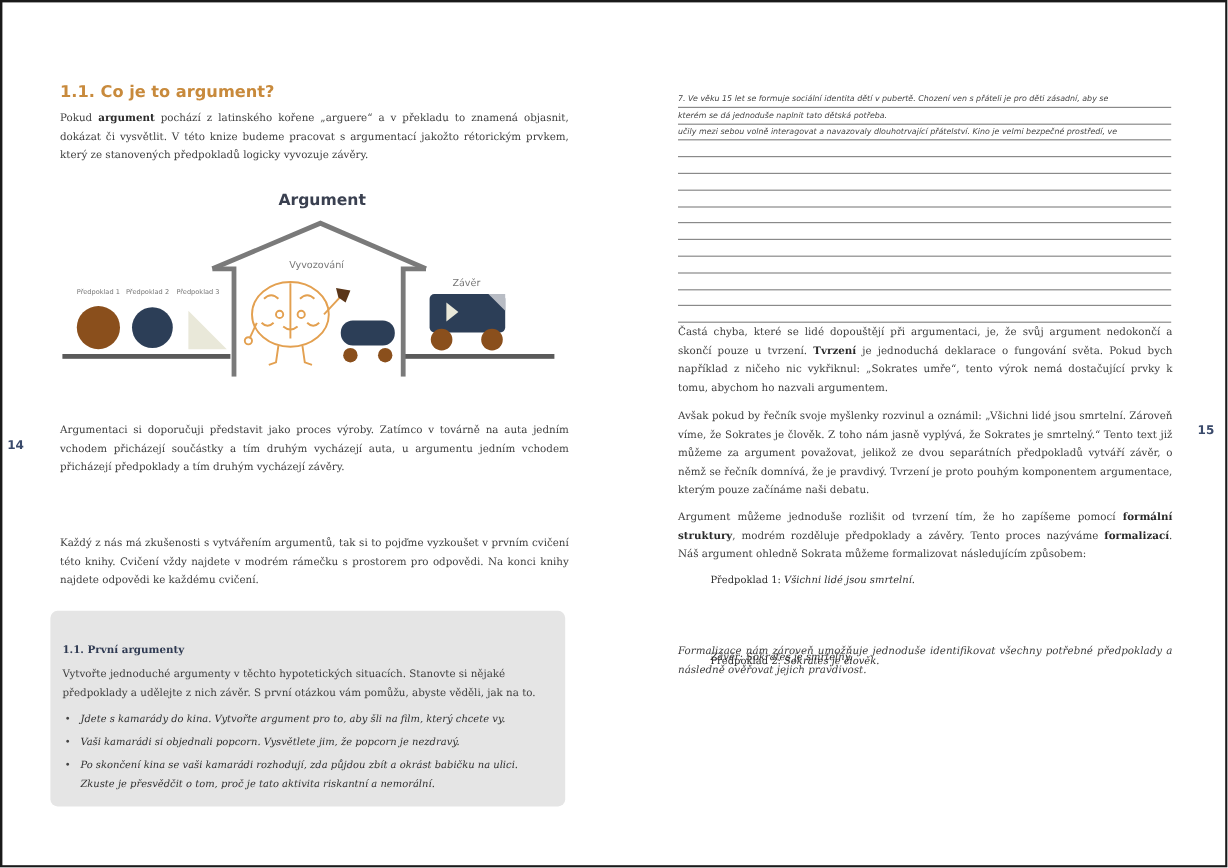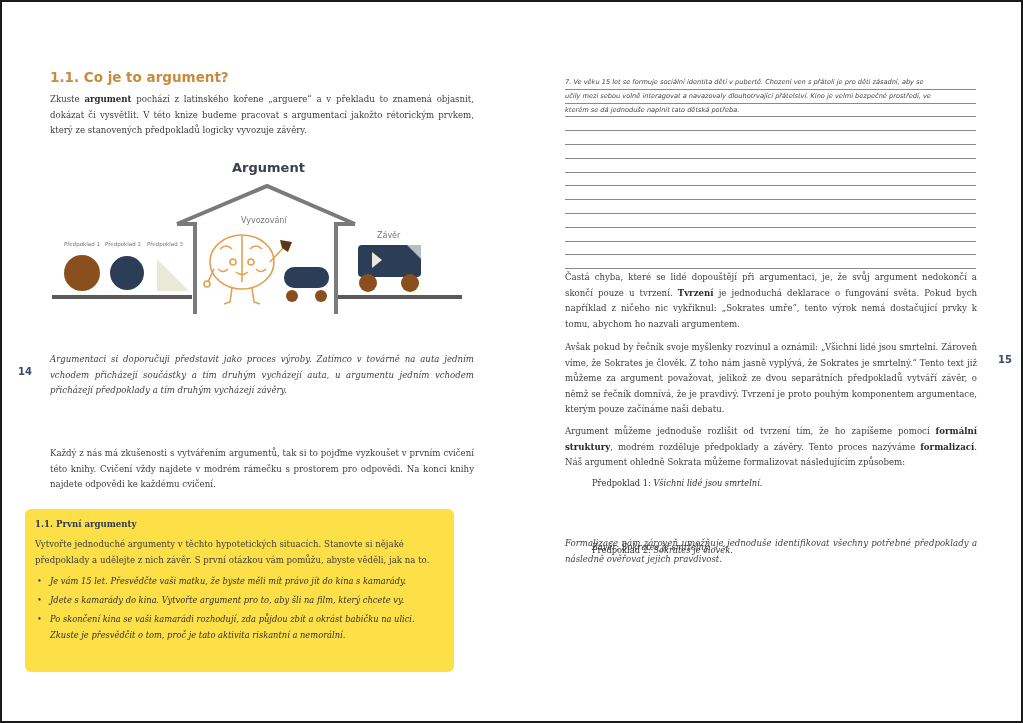--- a/index.html
+++ b/index.html
@@ -16,42 +16,42 @@
 
   .page-num { position: absolute; font-family: "DejaVu Sans", sans-serif; font-weight: bold; font-size: 10px; color: #3a4a6b; }
 
   
   .illu { position: absolute; left: 40px; top: 140px; width: 440px; height: 160px; }
   .illu-title { position: absolute; left: 190px; top: 6px; font-family: "DejaVu Sans", sans-serif; font-weight: bold; font-size: 13px; color: #3a4050; }
   .small-label { position: absolute; font-family: "DejaVu Sans", sans-serif; font-size: 5.5px; color: #777; white-space: nowrap; }
   .mid-label { position: absolute; font-family: "DejaVu Sans", sans-serif; font-size: 8px; color: #777; white-space: nowrap; }
 
   
-  .exercise { position: absolute; left: 23px; top: 495px; width: 429px; height: 163px; background: #fde047; border-radius: 6px; padding: 10px 10px; }
+  .exercise { position: absolute; left: 40px; top: 495px; width: 429px; height: 163px; background: #e5e5e5; border-radius: 6px; padding: 28px 10px; }
   .ex-title { font-size: 8.6px; font-weight: bold; color: #2f3a52; margin-bottom: 7px; }
   .ex-intro { font-size: 8.6px; line-height: 16px; color: #3e3e3e; margin-bottom: 5px; }
   .ex-list { list-style: none; }
   .ex-list li { font-size: 8.3px; font-style: italic; line-height: 16px; color: #2f2f2f; padding-left: 15px; position: relative; margin-bottom: 3px; }
   .ex-list li::before { content: "•"; position: absolute; left: 2px; top: 0; font-style: normal; color: #444; }
 
   
   .answer-lines { position: absolute; left: 563px; top: 74px; width: 411px; }
   .answer-line { height: 13.8px; border-bottom: 1px solid #8a8a8a; font-family: "DejaVu Sans", sans-serif; font-style: italic; font-size: 6.6px; color: #444; line-height: 12px; white-space: nowrap; overflow: hidden; }
   .formal { position: absolute; left: 590px; font-size: 8.3px; color: #2f2f2f; }
   .formal i { font-style: italic; }
 </style>
 </head>
 <body>
 
 <div class="spread">
 
   <div class="page page-left">
     <div class="heading">1.1. Co je to argument?</div>
 
-    <div class="para" style="left:48px; top:78px; width:424px;"><span>Zkuste </span><b>argument</b><span> pochází z latinského kořene „arguere“ a v překladu to znamená objasnit, dokázat či vysvětlit. V této knize budeme pracovat s argumentací jakožto rétorickým prvkem, který ze stanovených předpokladů logicky vyvozuje závěry.</span></div>
+    <div class="para" style="left:48px; top:78px; width:424px;"><span>Pokud </span><b>argument</b><span> pochází z latinského kořene „arguere“ a v překladu to znamená objasnit, dokázat či vysvětlit. V této knize budeme pracovat s argumentací jakožto rétorickým prvkem, který ze stanovených předpokladů logicky vyvozuje závěry.</span></div>
 
     <div class="illu">
       <div class="illu-title">Argument</div>
       <svg width="440" height="160" viewBox="0 0 440 160" style="position:absolute;left:0;top:0;">
 
         <rect x="10" y="141" width="140" height="4" fill="#5a5a5a"></rect>
         <rect x="295" y="141" width="125" height="4" fill="#5a5a5a"></rect>
 
         <polyline points="135,70 225,32 313,70" fill="none" stroke="#7a7a7a" stroke-width="4" stroke-linejoin="miter"></polyline>
         <polyline points="135,70 153,70 153,160" fill="none" stroke="#7a7a7a" stroke-width="4"></polyline>
@@ -85,42 +85,42 @@
         <circle cx="326" cy="129" r="9" fill="#8a4f1c"></circle>
         <circle cx="368" cy="129" r="9" fill="#8a4f1c"></circle>
       </svg>
       <div class="small-label" style="left:22px; top:87px;">Předpoklad 1</div>
       <div class="small-label" style="left:63px; top:87px;">Předpoklad 2</div>
       <div class="small-label" style="left:105px; top:87px;">Předpoklad 3</div>
       <div class="mid-label" style="left:199px; top:62px;">Vyvozování</div>
       <div class="mid-label" style="left:335px; top:77px;">Závěr</div>
     </div>
 
-    <div class="page-num" style="left:16px; top:352px;text-align:center;">14</div>
+    <div class="page-num" style="left:4px; top:352px;text-align:center;">14</div>
 
-    <div class="para" style="left:48px; top:338px; width:424px;font-style:italic;">Argumentaci si doporučuji představit jako proces výroby. Zatímco v továrně na auta jedním vchodem přicházejí součástky a tím druhým vycházejí auta, u argumentu jedním vchodem přicházejí předpoklady a tím druhým vycházejí závěry.</div>
+    <div class="para" style="left:48px; top:338px; width:424px;">Argumentaci si doporučuji představit jako proces výroby. Zatímco v továrně na auta jedním vchodem přicházejí součástky a tím druhým vycházejí auta, u argumentu jedním vchodem přicházejí předpoklady a tím druhým vycházejí závěry.</div>
     <div class="para" style="left:48px; top:432px; width:424px;">Každý z nás má zkušenosti s vytvářením argumentů, tak si to pojďme vyzkoušet v prvním cvičení této knihy. Cvičení vždy najdete v modrém rámečku s prostorem pro odpovědi. Na konci knihy najdete odpovědi ke každému cvičení.</div>
 
     <div class="exercise">
       <div class="ex-title">1.1. První argumenty</div>
       <div class="ex-intro">Vytvořte jednoduché argumenty v těchto hypotetických situacích. Stanovte si nějaké předpoklady a udělejte z nich závěr. S první otázkou vám pomůžu, abyste věděli, jak na to.</div>
       <ul class="ex-list">
-        <li>Je vám 15 let. Přesvědčte vaši matku, že byste měli mít právo jít do kina s kamarády.</li>
         <li>Jdete s kamarády do kina. Vytvořte argument pro to, aby šli na film, který chcete vy.</li>
+        <li>Vaši kamarádi si objednali popcorn. Vysvětlete jim, že popcorn je nezdravý.</li>
         <li>Po skončení kina se vaši kamarádi rozhodují, zda půjdou zbít a okrást babičku na ulici. Zkuste je přesvědčit o tom, proč je tato aktivita riskantní a nemorální.</li>
       </ul>
     </div>
   </div>
 
   <div class="page page-right"></div>
 
   <div class="answer-lines">
     <div class="answer-line">7. Ve věku 15 let se formuje sociální identita dětí v pubertě. Chození ven s přáteli je pro děti zásadní, aby se</div>
+    <div class="answer-line">kterém se dá jednoduše naplnit tato dětská potřeba.</div>
     <div class="answer-line">učily mezi sebou volně interagovat a navazovaly dlouhotrvající přátelství. Kino je velmi bezpečné prostředí, ve</div>
-    <div class="answer-line">kterém se dá jednoduše naplnit tato dětská potřeba.</div>
     <div class="answer-line"></div>
     <div class="answer-line"></div>
     <div class="answer-line"></div>
     <div class="answer-line"></div>
     <div class="answer-line"></div>
     <div class="answer-line"></div>
     <div class="answer-line"></div>
     <div class="answer-line"></div>
     <div class="answer-line"></div>
     <div class="answer-line"></div>

